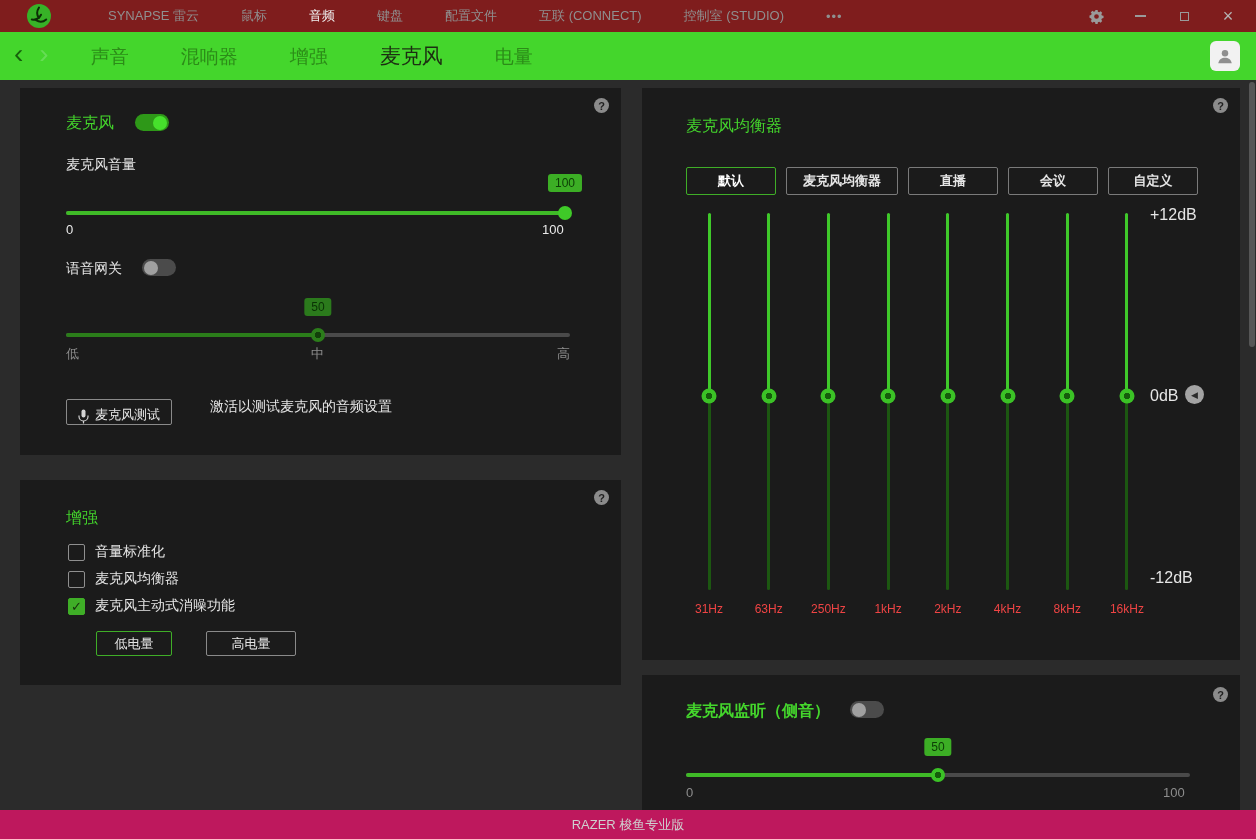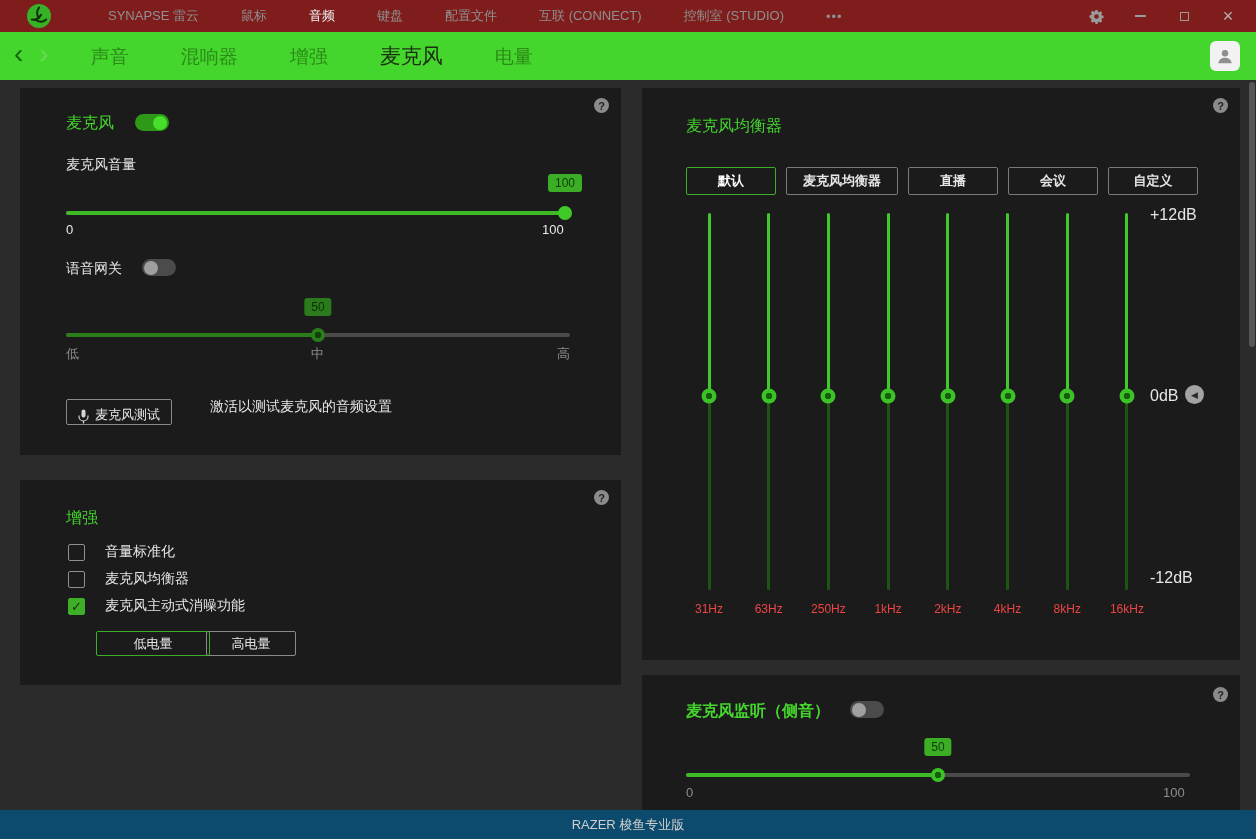--- a/index.html
+++ b/index.html
@@ -65,21 +65,21 @@
   .minmax { position:absolute; font-size:13px; color:#e9e9e9; }
   .minmax.grey { color:#8d8d8d; }
 
   
   .btn { position:absolute; display:flex; align-items:center; justify-content:center;
     gap:6px; background:transparent; border:1px solid #8a8a8a; color:#e6e6e6;
     font-size:13px; border-radius:2px; font-family:inherit; }
   .btn.green { border-color:#3fae27; }
 
   
-  .checkrow { position:absolute; display:flex; align-items:center; gap:20px; }
+  .checkrow { position:absolute; display:flex; align-items:center; gap:10px; }
   .cbox { width:17px; height:17px; border:1px solid #8f8f8f; border-radius:2px;
     display:flex; align-items:center; justify-content:center; flex:none; }
   .cbox.checked { background:#3fae27; border-color:#3fae27; }
   .cbox.checked::after { content:"✓"; color:#15300c; font-size:13px; font-weight:bold; }
   .cblabel { color:#e5e5e5; font-size:14px; white-space:nowrap; }
 
   
   .presets { position:absolute; display:flex; gap:10px; }
   .preset { min-width:90px; height:28px; padding:0 16px; background:transparent;
     border:1px solid #7a7a7a; color:#e6e6e6; font-size:13px; border-radius:2px;
@@ -97,21 +97,21 @@
   .eq-label { margin-top:12px; font-size:12px; color:#ef4444; white-space:nowrap; }
   .scale { position:absolute; font-size:16px; color:#e6e6e6; white-space:nowrap; }
   .reset { position:absolute; width:19px; height:19px; border-radius:50%; background:#a3a3a3;
     display:flex; align-items:center; justify-content:center; }
   .reset::after { content:"◀"; font-size:9px; color:#2a2a2a; }
 
   
   .scroll-thumb { position:absolute; left:1249px; top:2px; width:6px; height:265px;
     background:#565656; border-radius:3px; }
   .statusbar { position:absolute; left:0; top:810px; width:1256px; height:29px;
-    background:#0c4a6e; display:flex; align-items:center; justify-content:center;
+    background:#be185d; display:flex; align-items:center; justify-content:center;
     color:#cfcfcf; font-size:13px; }
 </style>
 </head>
 <body>
 
 <div class="app">
 
   <header class="titlebar">
     <span class="logo">
       <svg width="26" height="26" viewBox="0 0 26 26">
@@ -220,21 +220,21 @@
       </label>
       <label class="checkrow" style="left:48px;top:90px;">
         <span class="cbox"></span>
         <span class="cblabel">麦克风均衡器</span>
       </label>
       <label class="checkrow" style="left:48px;top:117px;">
         <span class="cbox checked"></span>
         <span class="cblabel">麦克风主动式消噪功能</span>
       </label>
 
-      <button class="btn green" style="left:76px;top:151px;width:114px;height:25px;">
+      <button class="btn green" style="left:76px;top:151px;width:76px;height:25px;">
         <span>低电量</span>
       </button>
       <button class="btn" style="left:186px;top:151px;width:90px;height:25px;">
         <span>高电量</span>
       </button>
     </section>
 
     <section class="panel" style="left:642px;top:8px;width:598px;height:572px;">
       <span class="help" style="right:12px;top:10px;">?</span>
       <span class="gtitle" style="left:44px;top:28px;">麦克风均衡器</span>

